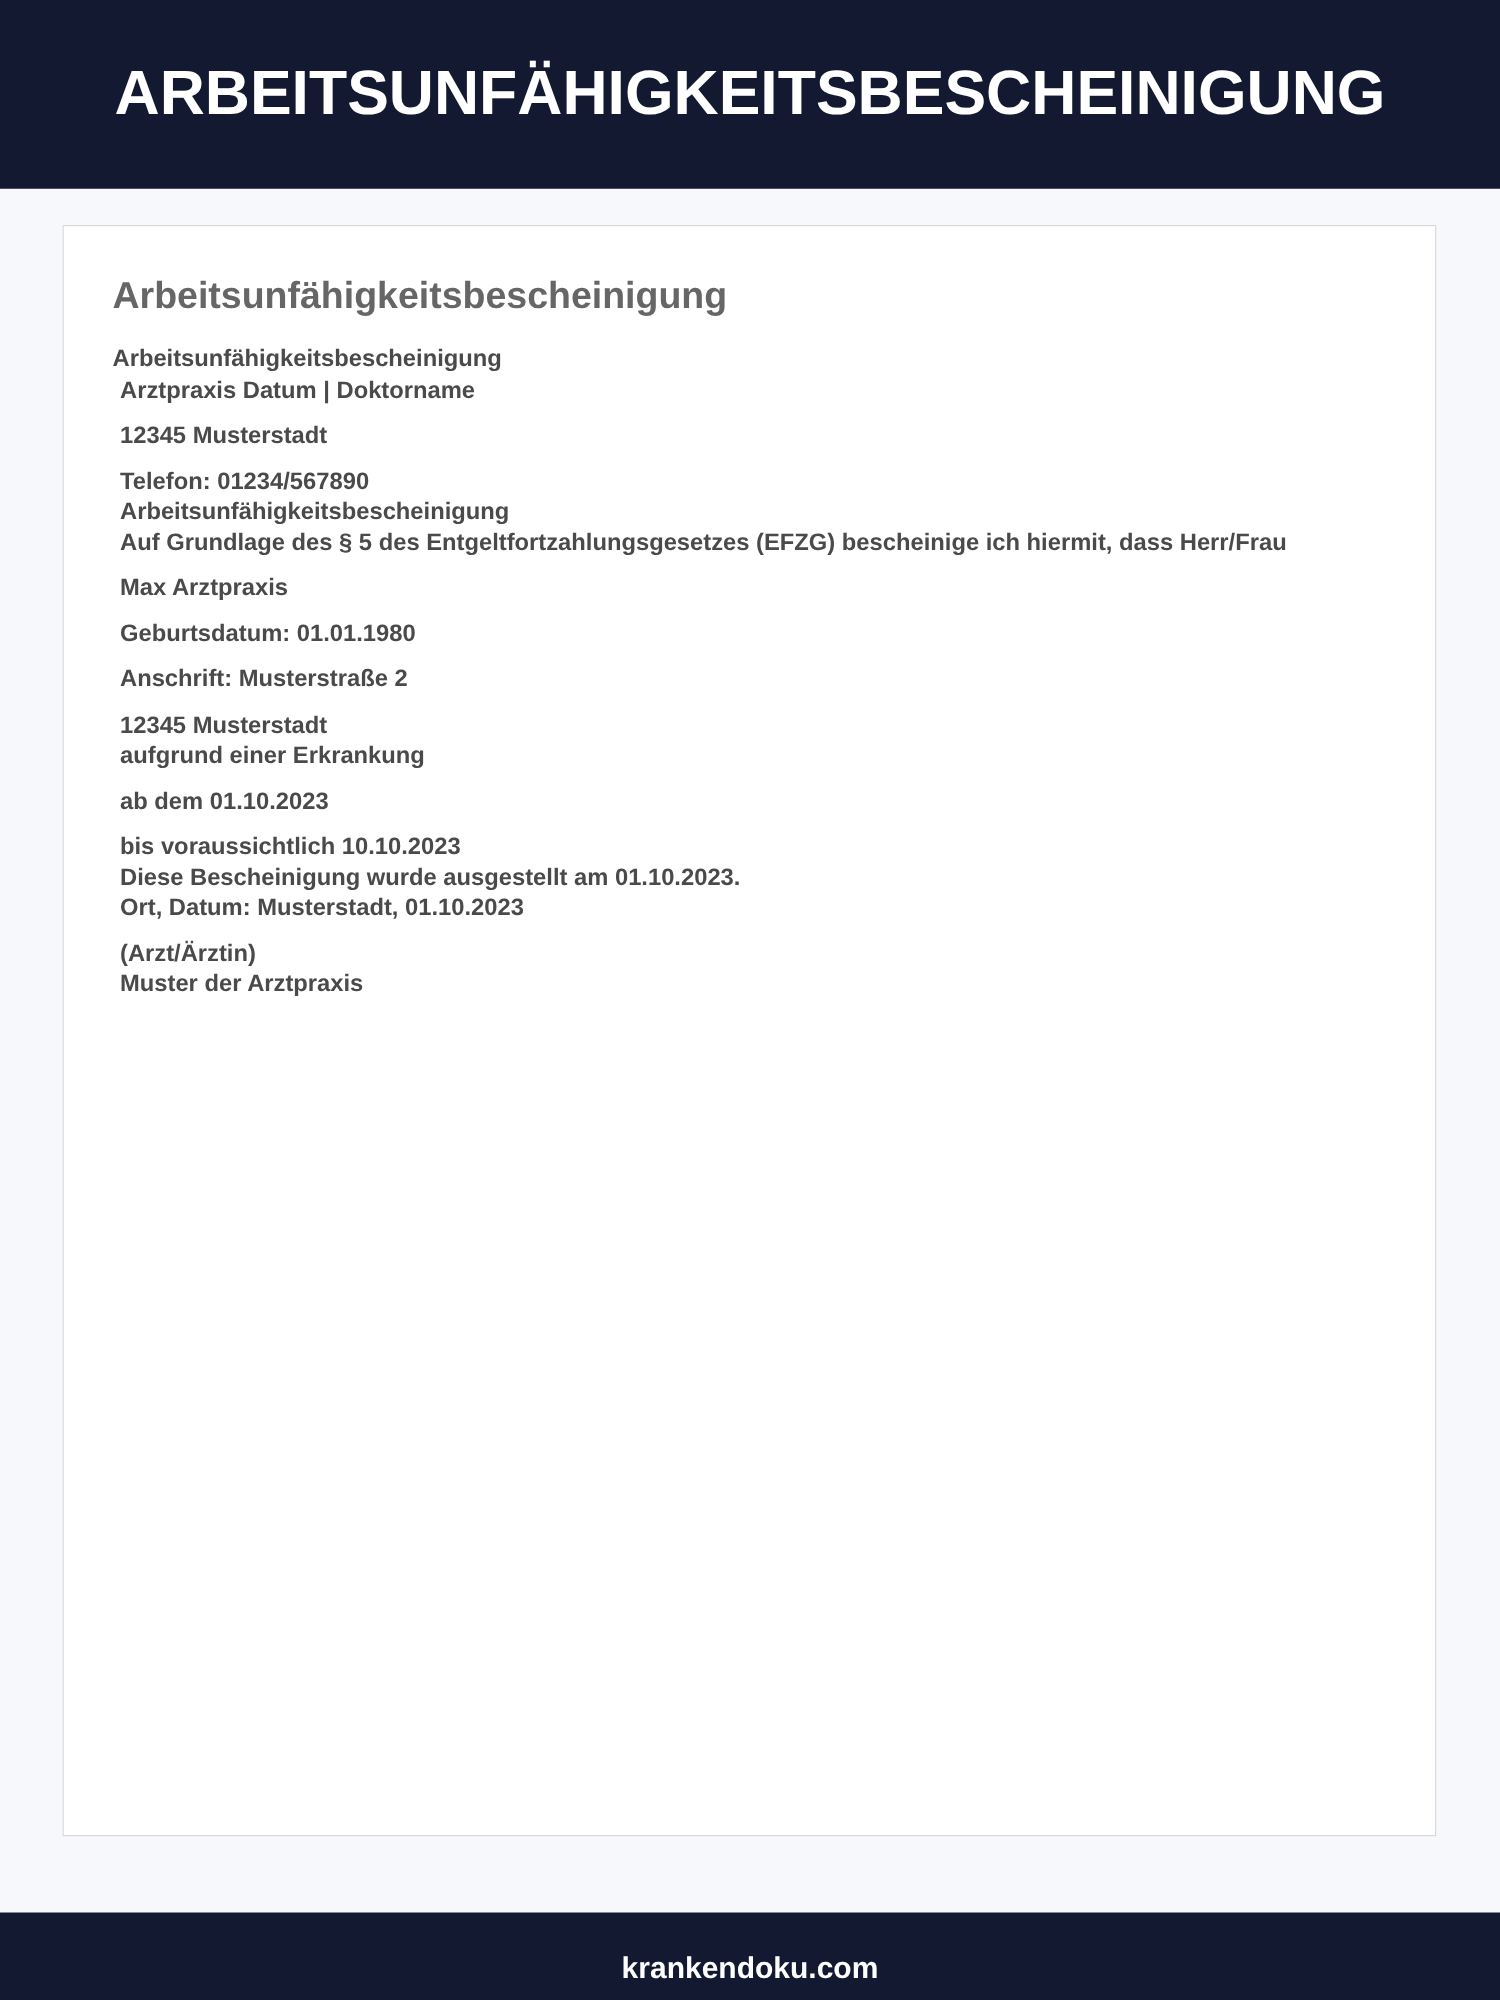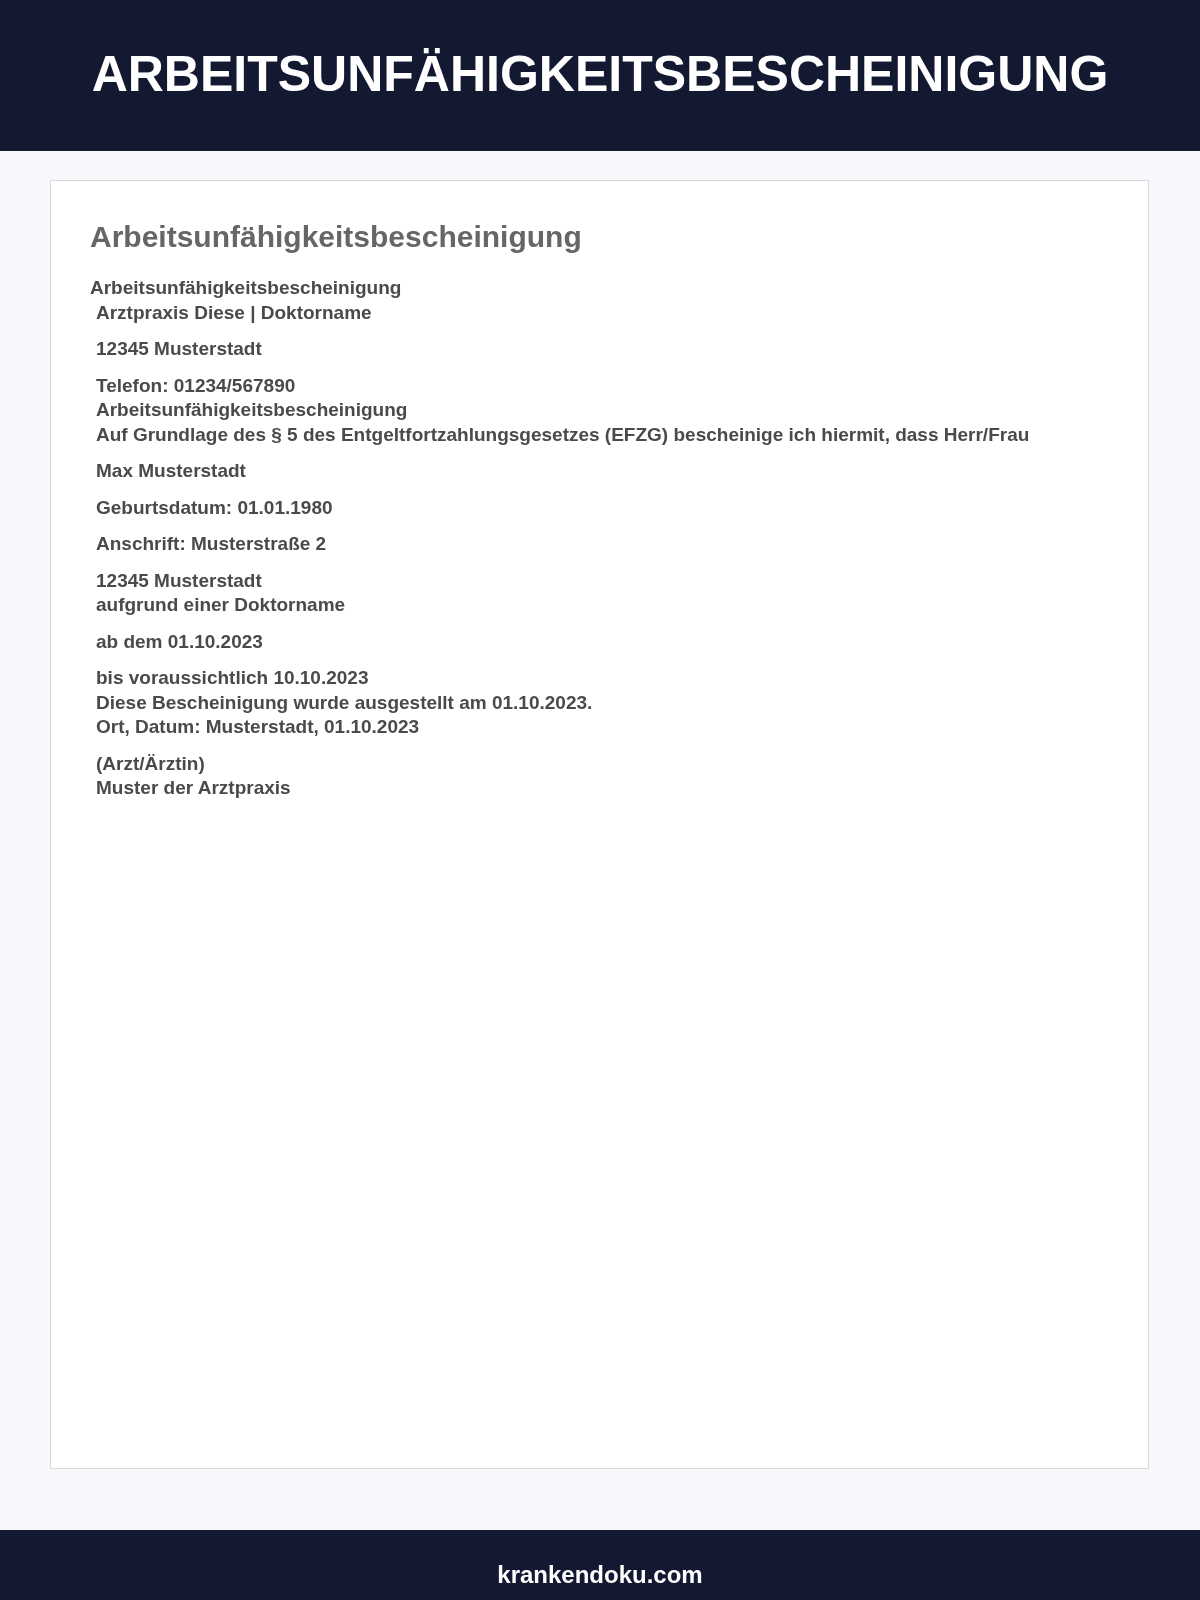--- a/index.html
+++ b/index.html
@@ -86,30 +86,30 @@
 
 <header class="site-header">
   <h1>ARBEITSUNFÄHIGKEITSBESCHEINIGUNG</h1>
 </header>
 
 <main class="card">
   <h2 class="card-title">Arbeitsunfähigkeitsbescheinigung</h2>
 
   <div class="doc">
     <span class="line">Arbeitsunfähigkeitsbescheinigung</span>
-    <span class="line indent">Arztpraxis Diese | Doktorname</span>
+    <span class="line indent">Arztpraxis Datum | Doktorname</span>
     <span class="line indent gap">12345 Musterstadt</span>
     <span class="line indent gap">Telefon: 01234/567890</span>
     <span class="line indent">Arbeitsunfähigkeitsbescheinigung</span>
     <span class="line indent">Auf Grundlage des § 5 des Entgeltfortzahlungsgesetzes (EFZG) bescheinige ich hiermit, dass Herr/Frau</span>
-    <span class="line indent gap">Max Musterstadt</span>
+    <span class="line indent gap">Max Arztpraxis</span>
     <span class="line indent gap">Geburtsdatum: 01.01.1980</span>
     <span class="line indent gap">Anschrift: Musterstraße 2</span>
     <span class="line indent gap">12345 Musterstadt</span>
-    <span class="line indent">aufgrund einer Doktorname</span>
+    <span class="line indent">aufgrund einer Erkrankung</span>
     <span class="line indent gap">ab dem 01.10.2023</span>
     <span class="line indent gap">bis voraussichtlich 10.10.2023</span>
     <span class="line indent">Diese Bescheinigung wurde ausgestellt am 01.10.2023.</span>
     <span class="line indent">Ort, Datum: Musterstadt, 01.10.2023</span>
     <span class="line indent gap">(Arzt/Ärztin)</span>
     <span class="line indent">Muster der Arztpraxis</span>
   </div>
 </main>
 
 <footer class="site-footer">

